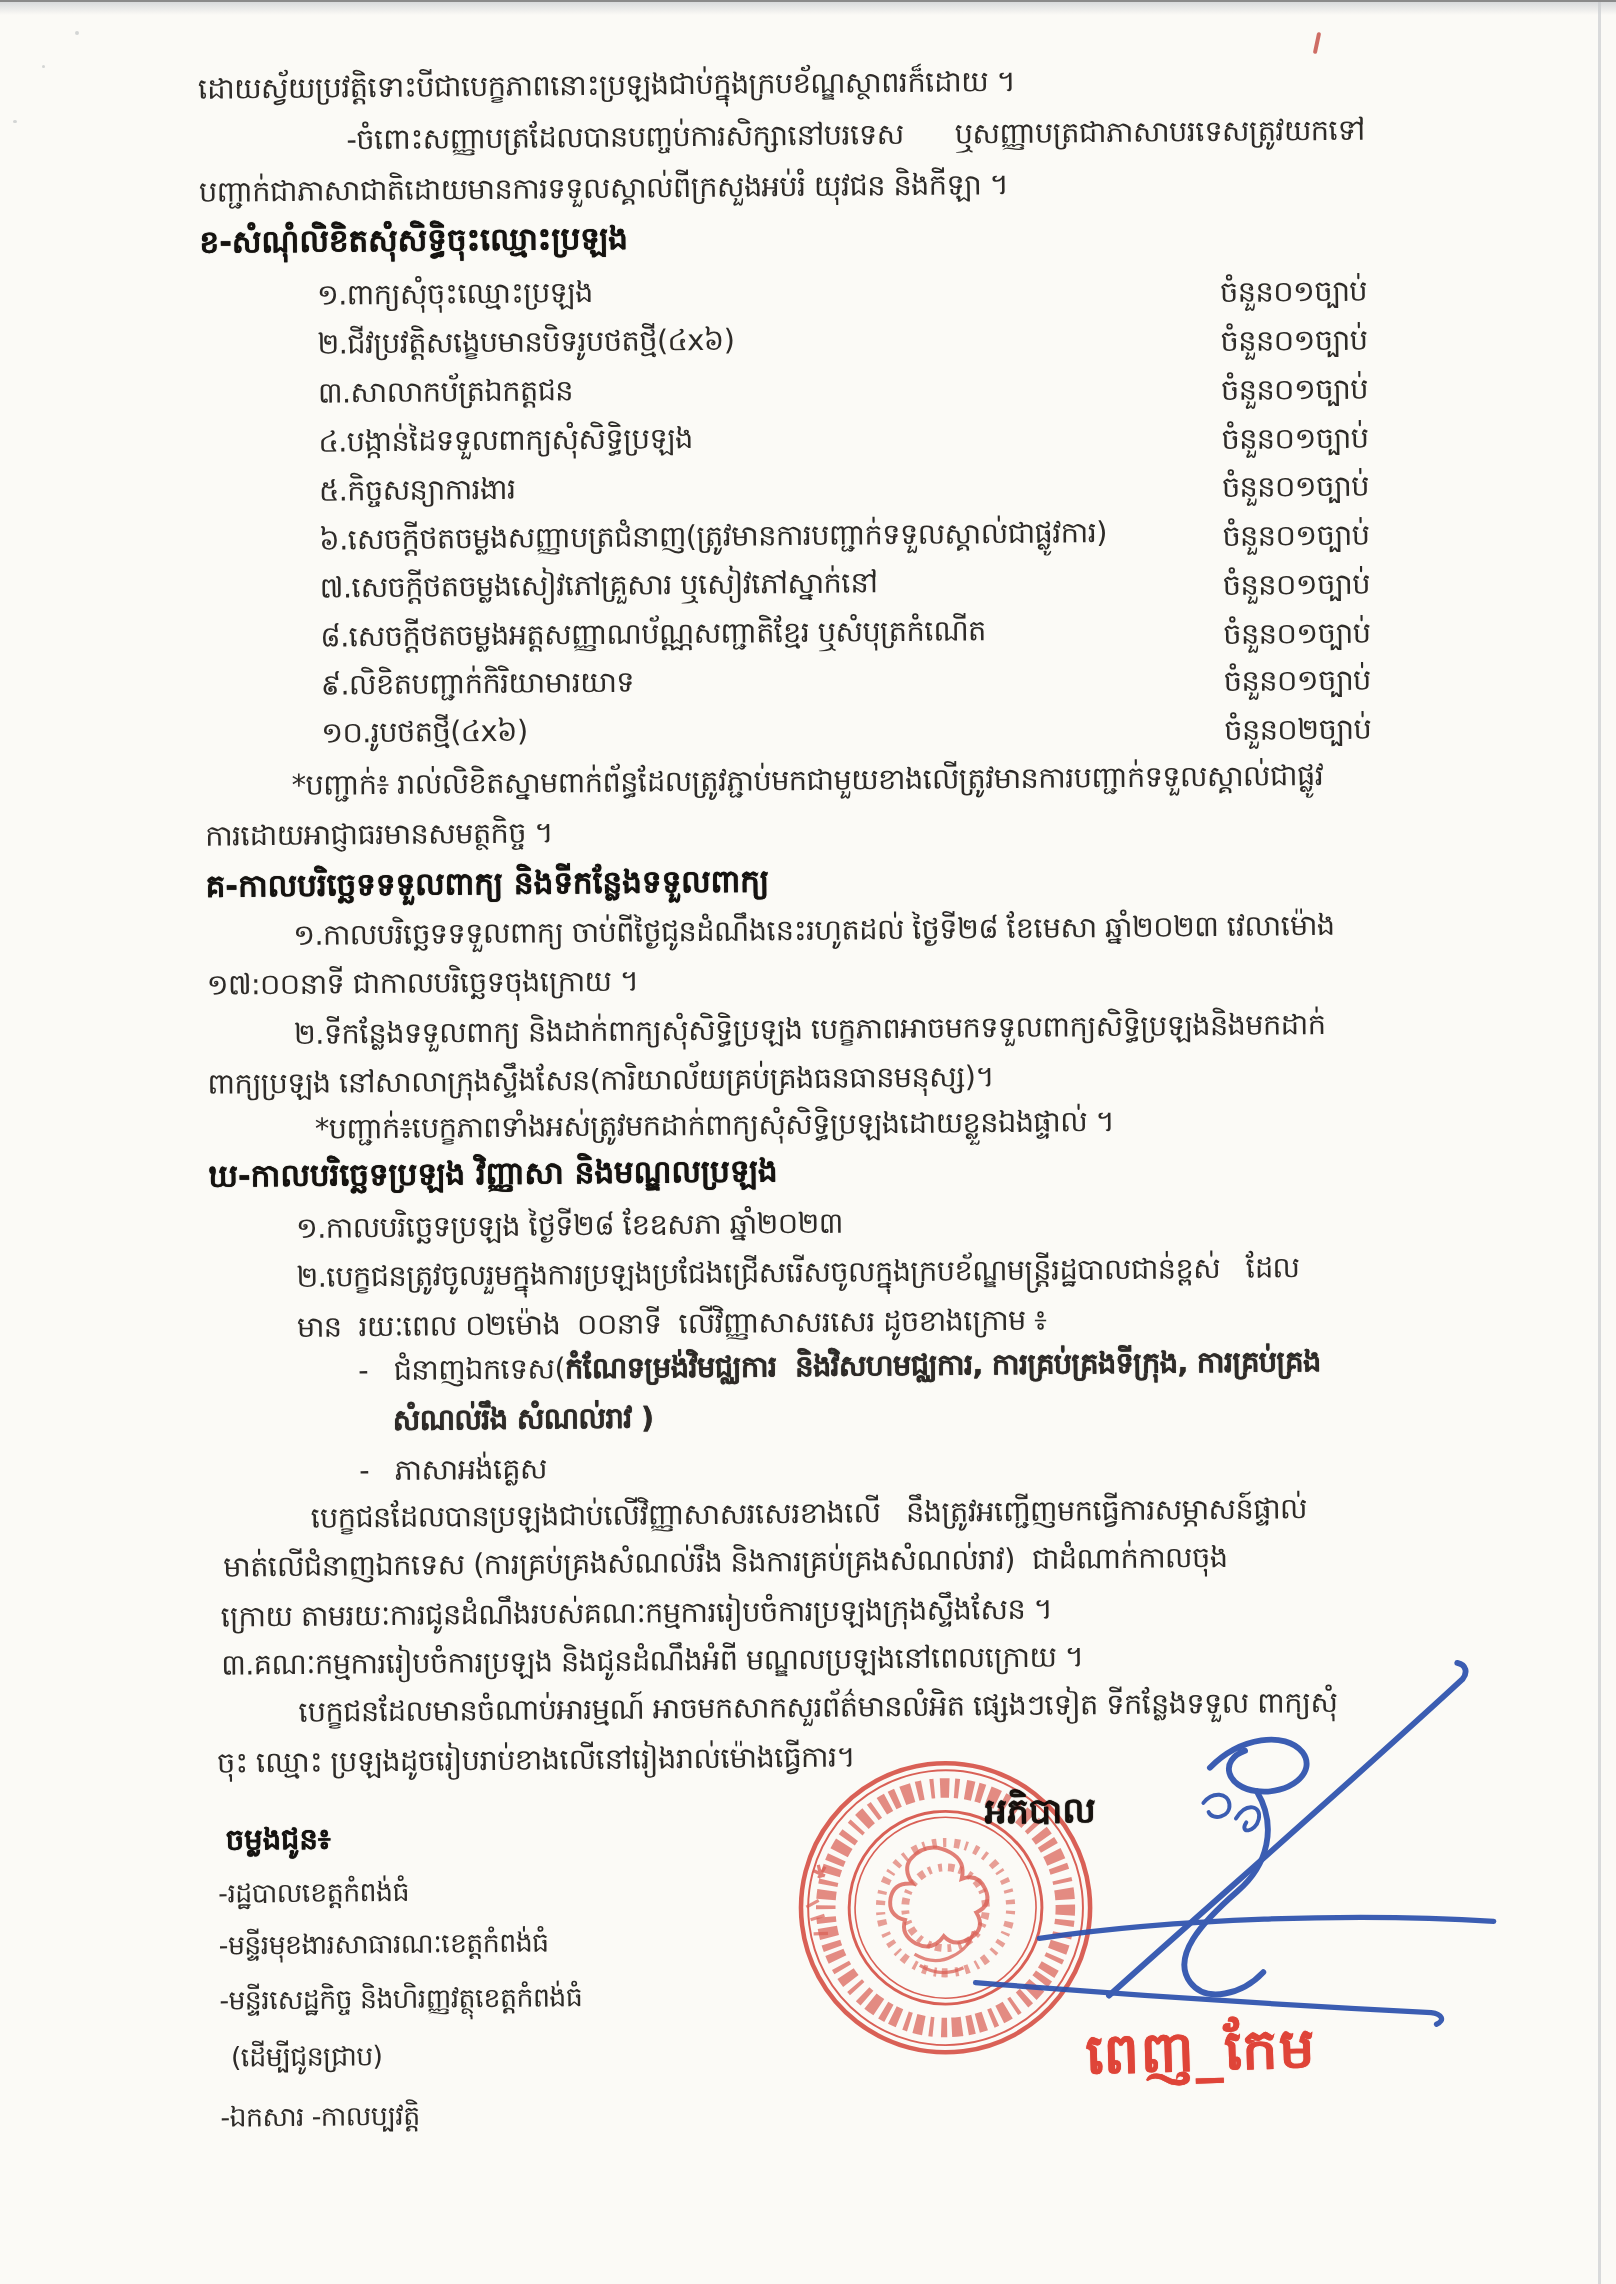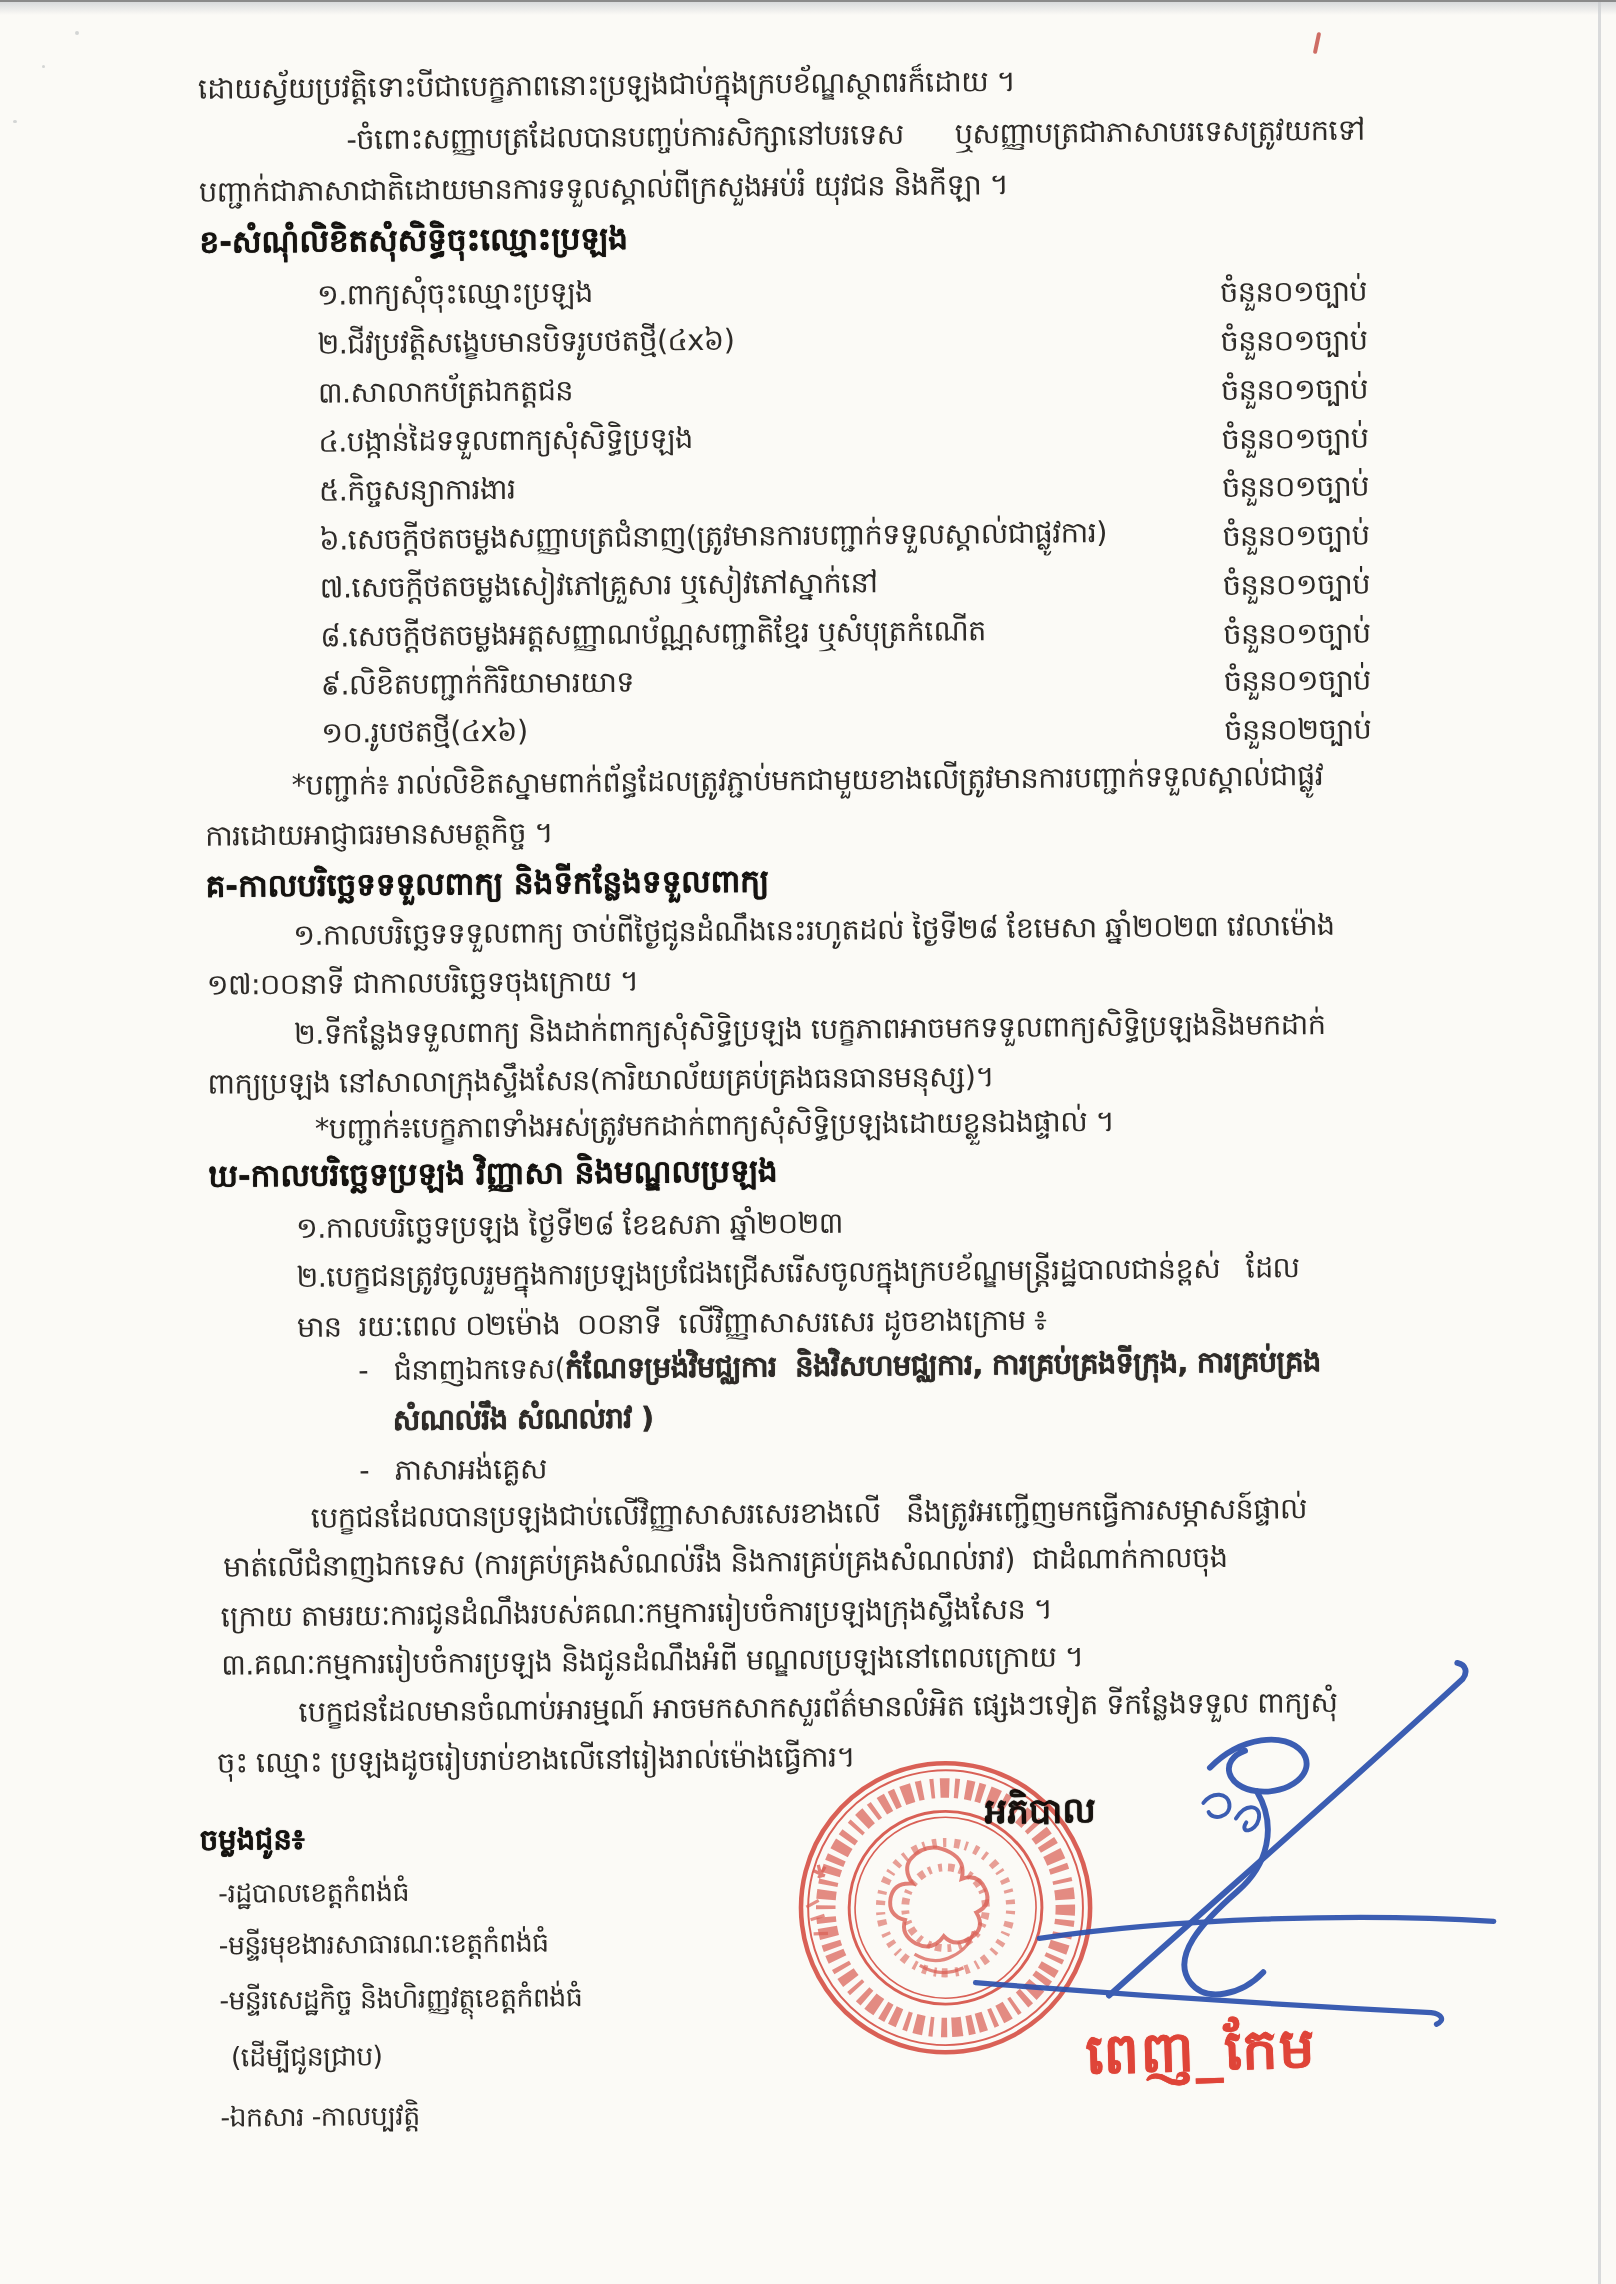--- a/index.html
+++ b/index.html
@@ -90,21 +90,21 @@
     <div class="ln boldrun" style="left:389px;top:1399px">សំណល់រឹង សំណល់រាវ )</div>
     <div class="ln" style="left:355px;top:1449px">-   ភាសាអង់គ្លេស</div>
 
     <div class="ln" style="left:306px;top:1496px">បេក្ខជនដែលបានប្រឡងជាប់លើវិញ្ញាសាសរសេរខាងលើ   នឹងត្រូវអញ្ជើញមកធ្វើការសម្ភាសន៍ផ្ទាល់</div>
     <div class="ln" style="left:218px;top:1544px">មាត់លើជំនាញឯកទេស (ការគ្រប់គ្រងសំណល់រឹង និងការគ្រប់គ្រងសំណល់រាវ)  ជាដំណាក់កាលចុង</div>
     <div class="ln" style="left:215px;top:1594px">ក្រោយ តាមរយៈការជូនដំណឹងរបស់គណៈកម្មការរៀបចំការប្រឡងក្រុងស្ទឹងសែន ។</div>
     <div class="ln" style="left:215px;top:1642px">៣.គណៈកម្មការរៀបចំការប្រឡង និងជូនដំណឹងអំពី មណ្ឌលប្រឡងនៅពេលក្រោយ ។</div>
     <div class="ln" style="left:292px;top:1690px">បេក្ខជនដែលមានចំណាប់អារម្មណ៍ អាចមកសាកសួរព័ត៌មានលំអិត ផ្សេងៗទៀត ទីកន្លែងទទួល ពាក្យសុំ</div>
     <div class="ln" style="left:210px;top:1740px">ចុះ ឈ្មោះ ប្រឡងដូចរៀបរាប់ខាងលើនៅរៀងរាល់ម៉ោងធ្វើការ។</div>
 
-    <div class="ln hd" style="left:192px;top:1817px;font-size:29px">ចម្លងជូន៖</div>
+    <div class="ln hd" style="left:218px;top:1817px;font-size:29px">ចម្លងជូន៖</div>
     <div class="ln cc" style="left:210px;top:1871px">-រដ្ឋបាលខេត្តកំពង់ធំ</div>
     <div class="ln cc" style="left:210px;top:1923px">-មន្ទីរមុខងារសាធារណៈខេត្តកំពង់ធំ</div>
     <div class="ln cc" style="left:210px;top:1978px">-មន្ទីរសេដ្ឋកិច្ច និងហិរញ្ញវត្ថុខេត្តកំពង់ធំ</div>
     <div class="ln cc" style="left:221px;top:2035px">(ដើម្បីជូនជ្រាប)</div>
     <div class="ln cc" style="left:210px;top:2095px">-ឯកសារ -កាលប្បវត្តិ</div>
 
     <div class="gov" style="left:977px;top:1789px">អភិបាល</div>
     <div class="redname" style="left:1076px;top:2017px">ពេញ_កែម</div>
   </div>
 

